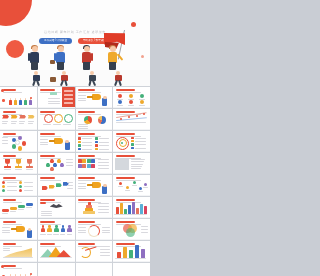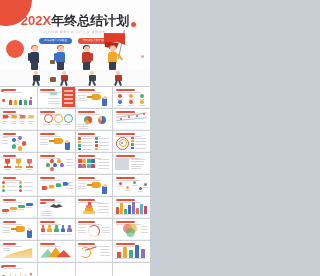--- a/index.html
+++ b/index.html
@@ -89,23 +89,20 @@
 <body>
 
 <div class="page">
 
   <div class="hero">
     <div class="hero-blob-tl"></div>
     <div class="hero-blob-ml"></div>
     <div class="hero-dot-r"></div>
     <div class="hero-dot-r2"></div>
 
-    <div class="hero-title">
-      <span class="num">202X</span><span>年终总结计划</span>
-    </div>
     <div class="hero-sub">总结回顾 新年计划 工作汇报 述职报告</div>
 
     <div class="hero-tags">
       <span class="tag blue">工作总结 / 计划展望</span>
       <span class="tag red">年终盘点 / 新年规划</span>
     </div>
 
     <div class="flag">
       <div class="pole"></div>
       <div class="cloth"></div>

